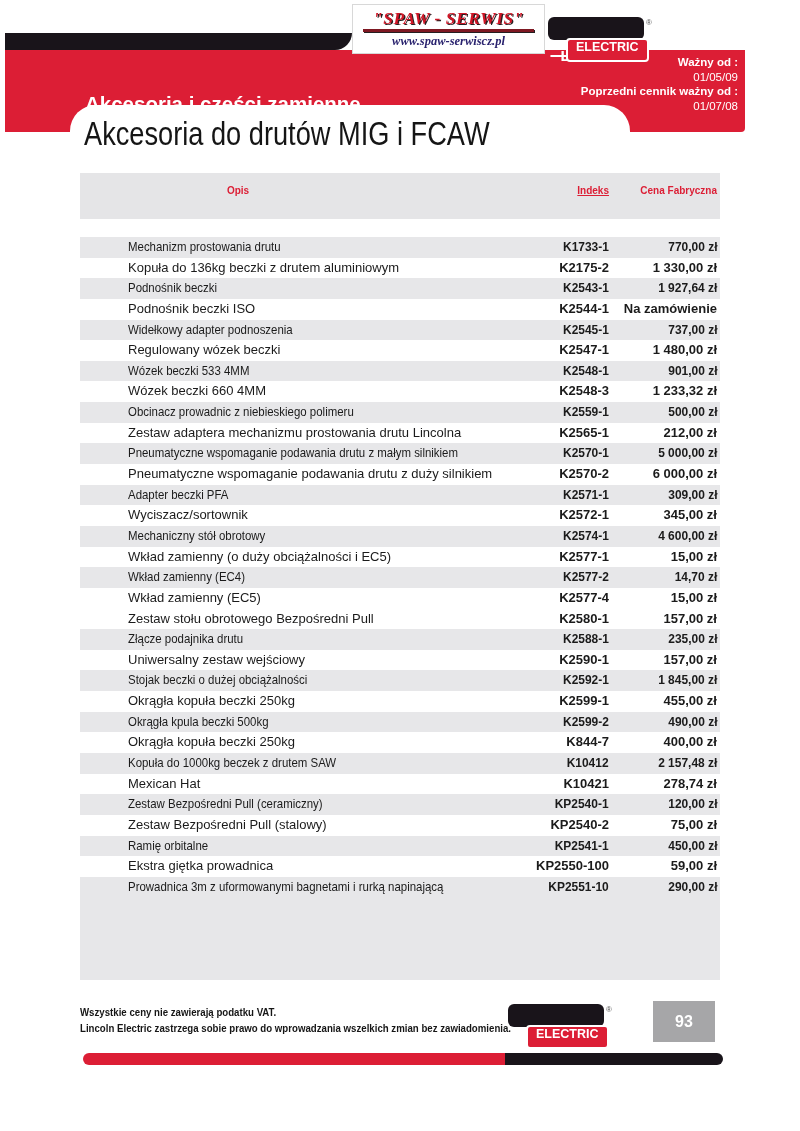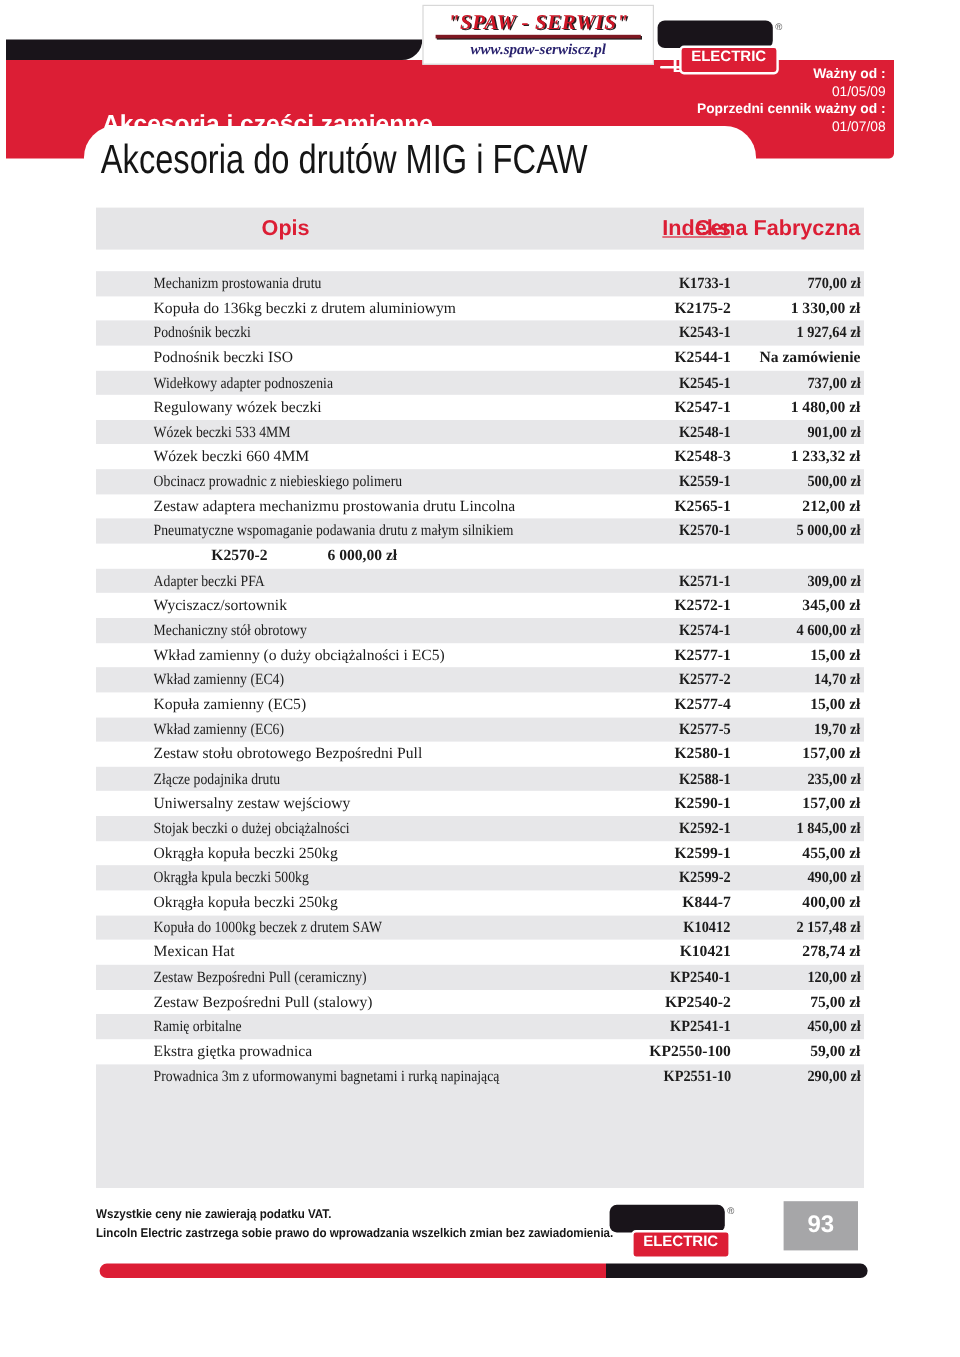--- a/index.html
+++ b/index.html
@@ -44,43 +44,43 @@
     color:#fff; font-weight:bold; font-size:12.5px; line-height:14px; padding:0 8px; white-space:nowrap; }
   .lincoln-header { left:548px; top:17px; }
   .lincoln-footer { left:508px; top:1004px; }
 
   
   .page-title { position:absolute; left:84px; top:114px; font-size:34px; color:#151515;
     white-space:nowrap; transform:scaleX(.8); transform-origin:0 50%; letter-spacing:0; }
 
   
   .price-table { position:absolute; left:80px; top:173px; width:640px; }
-  .t-head { position:relative; height:35px; background:var(--header-gray,#e5e5e7);
-    color:var(--brand-red,#dc1e35); font-weight:bold; font-size:18px; line-height:35px; }
+  .t-head { position:relative; height:46px; background:var(--header-gray,#e5e5e7);
+    color:var(--brand-red,#dc1e35); font-weight:bold; font-size:10px; line-height:35px; }
   .t-head .h-opis { position:absolute; left:48px; width:220px; text-align:center; }
   .t-head .h-indeks { position:absolute; right:111px;text-decoration:underline; }
   .t-head .h-cena { position:absolute; right:3px;margin-left:32px; }
   .t-gap { height:18px; }
   .t-row { display:flex; height:20.65px; line-height:20.65px; padding:0 3px 0 48px;
-    font-size:13px; color:#1b1b1b;font-family:Liberation Serif, serif; }
+    font-size:13px; color:#1b1b1b; }
   .t-row.g { background:var(--row-gray,#e7e7e9); }
   .t-row.tall { height:103px; }
   .t-row .desc { flex:1; overflow:hidden; white-space:nowrap; }
   .t-row .idx { width:95px; text-align:right; font-weight:bold; white-space:nowrap; }
   .t-row .price { width:108px; text-align:right; font-weight:bold; white-space:nowrap; }
   .t-row span { display:inline-block; }
   .t-row.g .desc span { transform:scaleX(.88); transform-origin:0 50%; }
   .t-row.g .idx span, .t-row.g .price span { transform:scaleX(.92); transform-origin:100% 50%; }
 
   
   .footer-notes { position:absolute; left:80px; top:1004px; font-size:10.5px; font-weight:bold;
     color:#161616; line-height:16px; }
   .footer-notes div { transform:scaleX(.92); transform-origin:0 50%; white-space:nowrap; }
   .page-number-box { position:absolute; left:653px; top:1001px; width:62px; height:41px;
-    background:var(--page-number-gray,#a6a6a8); color:#fff; font-weight:bold; font-size:20px;
+    background:var(--page-number-gray,#a6a6a8); color:#fff; font-weight:bold; font-size:16px;
     display:flex; align-items:center; justify-content:center; }
   .bottom-bar { position:absolute; left:83px; top:1053px; width:640px; height:12px;
     border-radius:7px;
     background:linear-gradient(to right, var(--brand-red,#dc1e35) 0, var(--brand-red,#dc1e35) 422px, var(--bar-black,#19141a) 422px); }
 </style>
 </head>
 <body>
 
 <div class="page">
 
@@ -170,20 +170,21 @@
       <div class="desc"><span>Zestaw adaptera mechanizmu prostowania drutu Lincolna</span></div>
       <div class="idx"><span>K2565-1</span></div>
       <div class="price"><span>212,00 zł</span></div>
     </div>
         <div class="t-row g">
       <div class="desc"><span>Pneumatyczne wspomaganie podawania drutu z małym silnikiem</span></div>
       <div class="idx"><span>K2570-1</span></div>
       <div class="price"><span>5 000,00 zł</span></div>
     </div>
         <div class="t-row w">
+      <div class="desc"><span>Pneumatyczne wspomaganie podawania drutu z duży silnikiem</span></div>
       <div class="idx"><span>K2570-2</span></div>
       <div class="price"><span>6 000,00 zł</span></div>
     </div>
         <div class="t-row g">
       <div class="desc"><span>Adapter beczki PFA</span></div>
       <div class="idx"><span>K2571-1</span></div>
       <div class="price"><span>309,00 zł</span></div>
     </div>
         <div class="t-row w">
       <div class="desc"><span>Wyciszacz/sortownik</span></div>
@@ -199,28 +200,23 @@
       <div class="desc"><span>Wkład zamienny (o duży obciążalności i EC5)</span></div>
       <div class="idx"><span>K2577-1</span></div>
       <div class="price"><span>15,00 zł</span></div>
     </div>
         <div class="t-row g">
       <div class="desc"><span>Wkład zamienny (EC4)</span></div>
       <div class="idx"><span>K2577-2</span></div>
       <div class="price"><span>14,70 zł</span></div>
     </div>
         <div class="t-row w">
-      <div class="desc"><span>Kopuła zamienny (EC5)</span></div>
+      <div class="desc"><span>Wkład zamienny (EC5)</span></div>
       <div class="idx"><span>K2577-4</span></div>
       <div class="price"><span>15,00 zł</span></div>
-    </div>
-        <div class="t-row g">
-      <div class="desc"><span>Wkład zamienny (EC6)</span></div>
-      <div class="idx"><span>K2577-5</span></div>
-      <div class="price"><span>19,70 zł</span></div>
     </div>
         <div class="t-row w">
       <div class="desc"><span>Zestaw stołu obrotowego Bezpośredni Pull</span></div>
       <div class="idx"><span>K2580-1</span></div>
       <div class="price"><span>157,00 zł</span></div>
     </div>
         <div class="t-row g">
       <div class="desc"><span>Złącze podajnika drutu</span></div>
       <div class="idx"><span>K2588-1</span></div>
       <div class="price"><span>235,00 zł</span></div>

